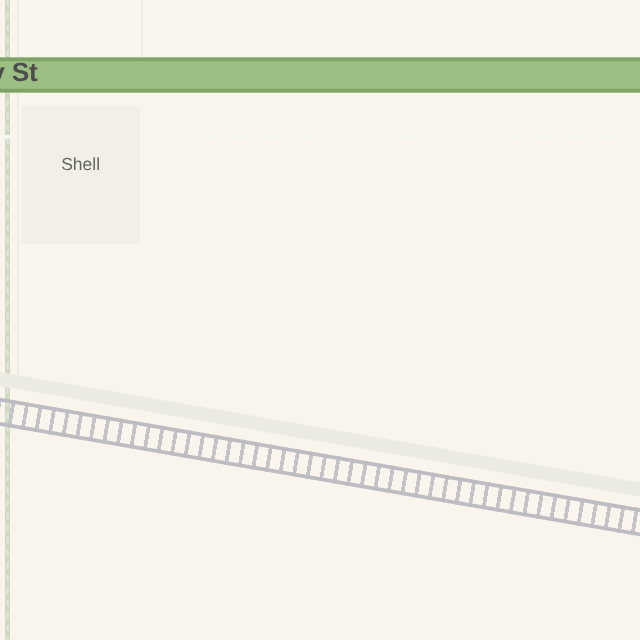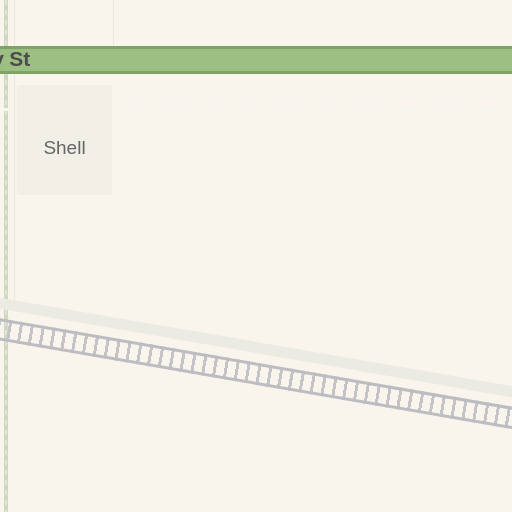--- a/index.html
+++ b/index.html
@@ -105,24 +105,24 @@
     position: absolute;
     left: 17px;
     top: 85px;
     width: 95px;
     height: 110px;
     background: #f2efe6;
   }
   .poi-label {
     position: absolute;
     left: 17px;
-    top: 137px;
+    top: 123px;
     width: 95px;
     text-align: center;
-    font-size: 19px;
+    font-size: 14px;
     color: #666666;
     white-space: nowrap;
   }
 
   
   .service-way {
     position: absolute;
     left: -10px;
     top: 296px;
     width: 540px;

